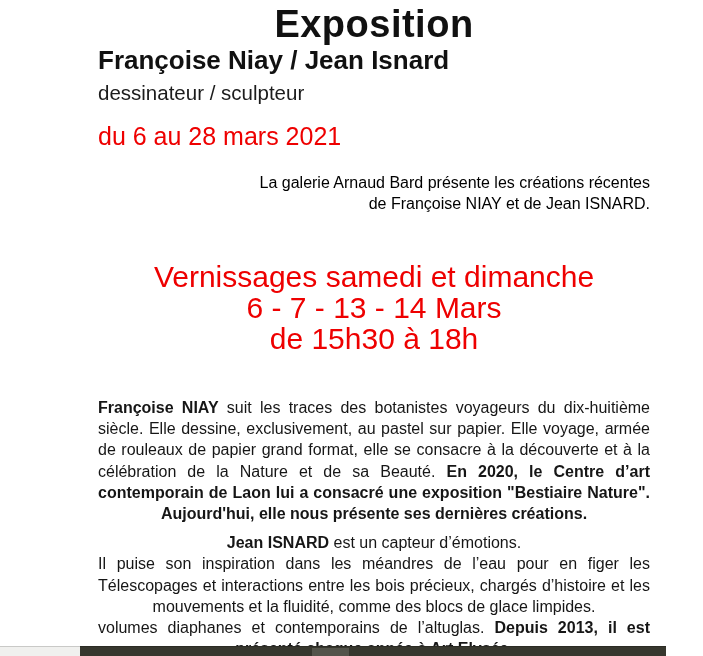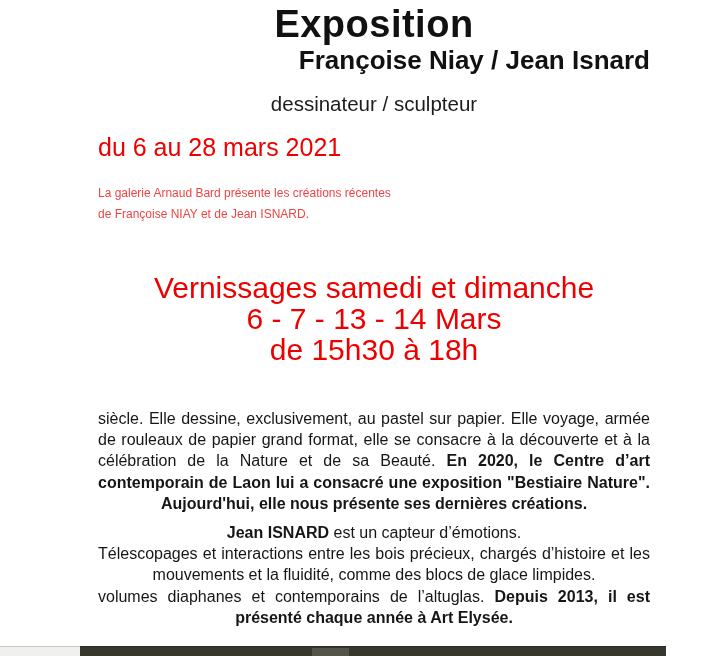--- a/index.html
+++ b/index.html
@@ -24,43 +24,43 @@
     line-height: 40px;
     font-weight: bold;
     text-align: center;
     margin-top: 4px;
     letter-spacing: 0.5px;
   }
   .h2 {
     font-size: 26px;
     line-height: 29px;
     font-weight: bold;
-    text-align: right;
+    text-align: left;
     margin-top: 2px;
   }
   .h3 {
     font-size: 20.5px;
     line-height: 24px;
-    text-align: center;
-    margin-top: 17px;
+    text-align: left;
+    margin-top: 6px;
     color: #1c1c1c;
   }
   .date-range {
     font-size: 25px;
     line-height: 28px;
     text-align: left;
     margin-top: 17px;
     color: var(--accent, #ee0000);
   }
   .intro {
-    font-size: 12px;
+    font-size: 16px;
     line-height: 21px;
-    text-align: left;
+    text-align: right;
     margin-top: 22px;
-    color: #ef4444;
+    color: #000000;
   }
   .vernissage {
     font-size: 30px;
     line-height: 31px;
     text-align: center;
     margin-top: 47px;
     color: var(--accent, #ee0000);
   }
   .para {
     font-size: 16px;
@@ -129,28 +129,30 @@
       <div>de Françoise NIAY et de Jean ISNARD.</div>
     </div>
 
     <div class="vernissage">
       <div>Vernissages samedi et dimanche</div>
       <div>6 - 7 - 13 - 14 Mars</div>
       <div>de 15h30 à 18h</div>
     </div>
 
     <div class="para para-1">
+        <div class="body-line just"><span class="b">Françoise NIAY</span><span> suit les traces des botanistes voyageurs du dix-huitième</span></div>
         <div class="body-line just"><span>siècle. Elle dessine, exclusivement, au pastel sur papier. Elle voyage, armée</span></div>
         <div class="body-line just"><span>de rouleaux de papier grand format, elle se consacre à la découverte et à la</span></div>
         <div class="body-line just"><span>célébration de la Nature et de sa Beauté. </span><span class="b">En 2020, le Centre d’art</span></div>
         <div class="body-line just"><span class="b">contemporain de Laon lui a consacré une exposition "Bestiaire Nature".</span></div>
         <div class="body-line"><span class="b">Aujourd'hui, elle nous présente ses dernières créations.</span></div>
       </div>
     <div class="para para-2">
         <div class="body-line"><span class="b">Jean ISNARD</span><span> est un capteur d’émotions.</span></div>
+        <div class="body-line just"><span>Il puise son inspiration dans les méandres de l’eau pour en figer les</span></div>
         <div class="body-line just"><span>Télescopages et interactions entre les bois précieux, chargés d’histoire et les</span></div>
         <div class="body-line"><span>mouvements et la fluidité, comme des blocs de glace limpides.</span></div>
         <div class="body-line just"><span>volumes diaphanes et contemporains de l’altuglas. </span><span class="b">Depuis 2013, il est</span></div>
         <div class="body-line"><span class="b">présenté chaque année à Art Elysée.</span></div>
       </div>
 
   </div>
 
   <div class="edge-line"></div>
 

